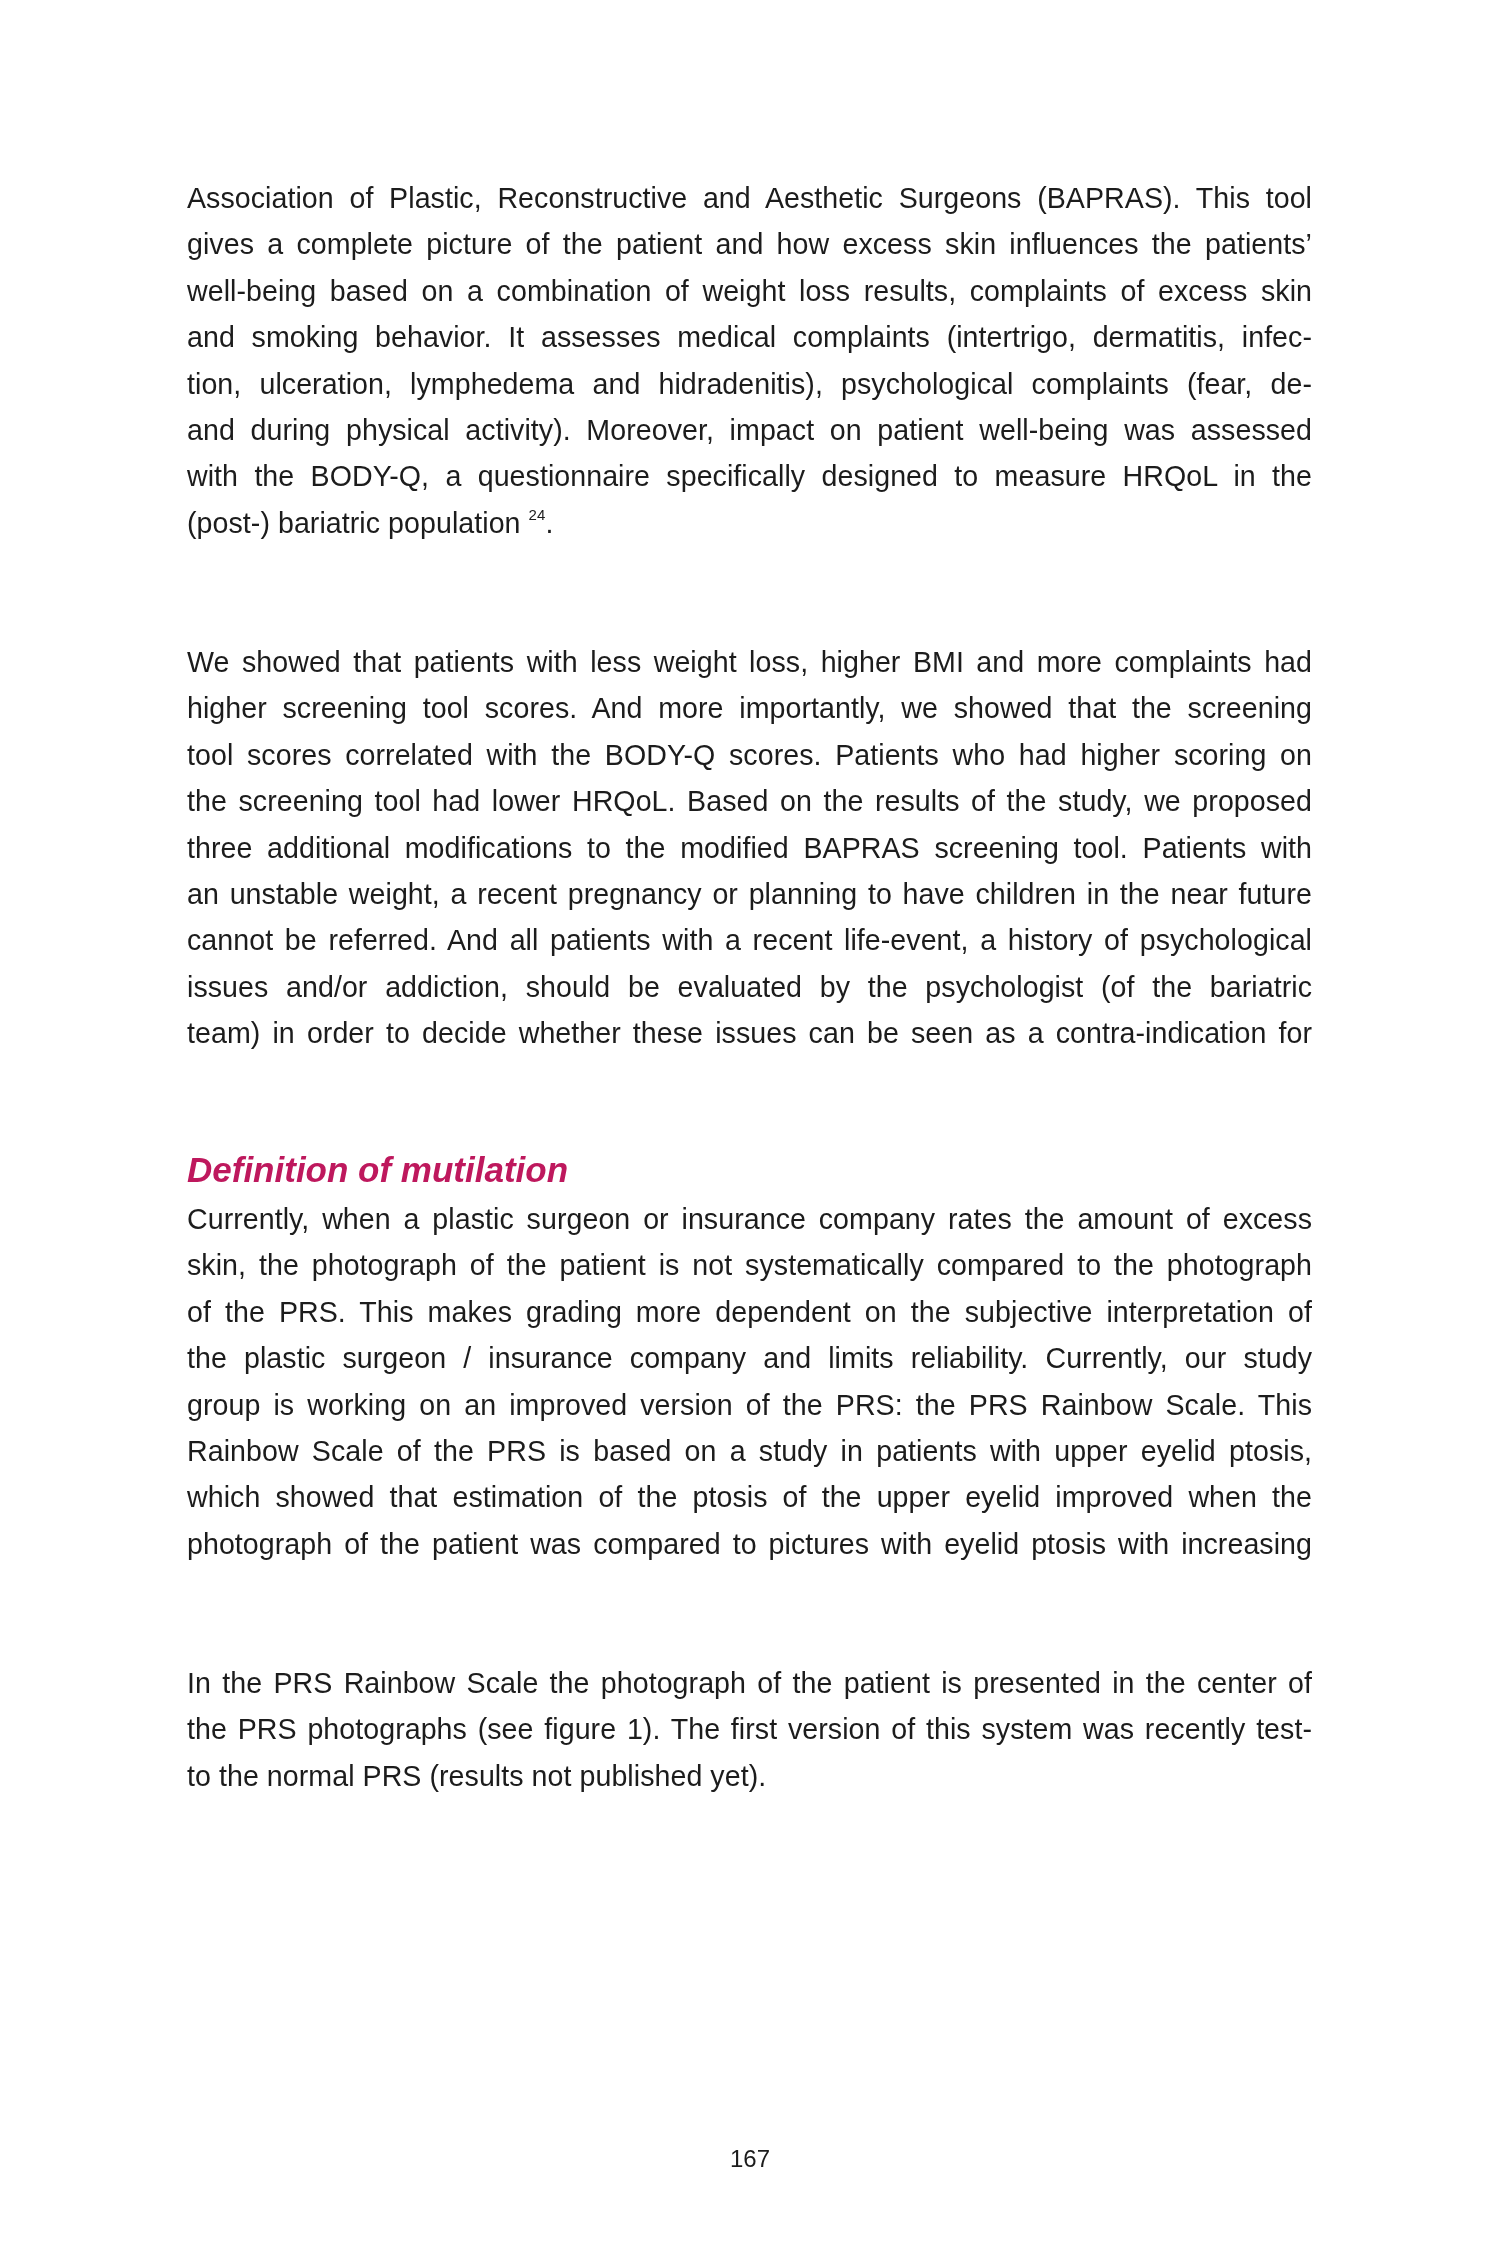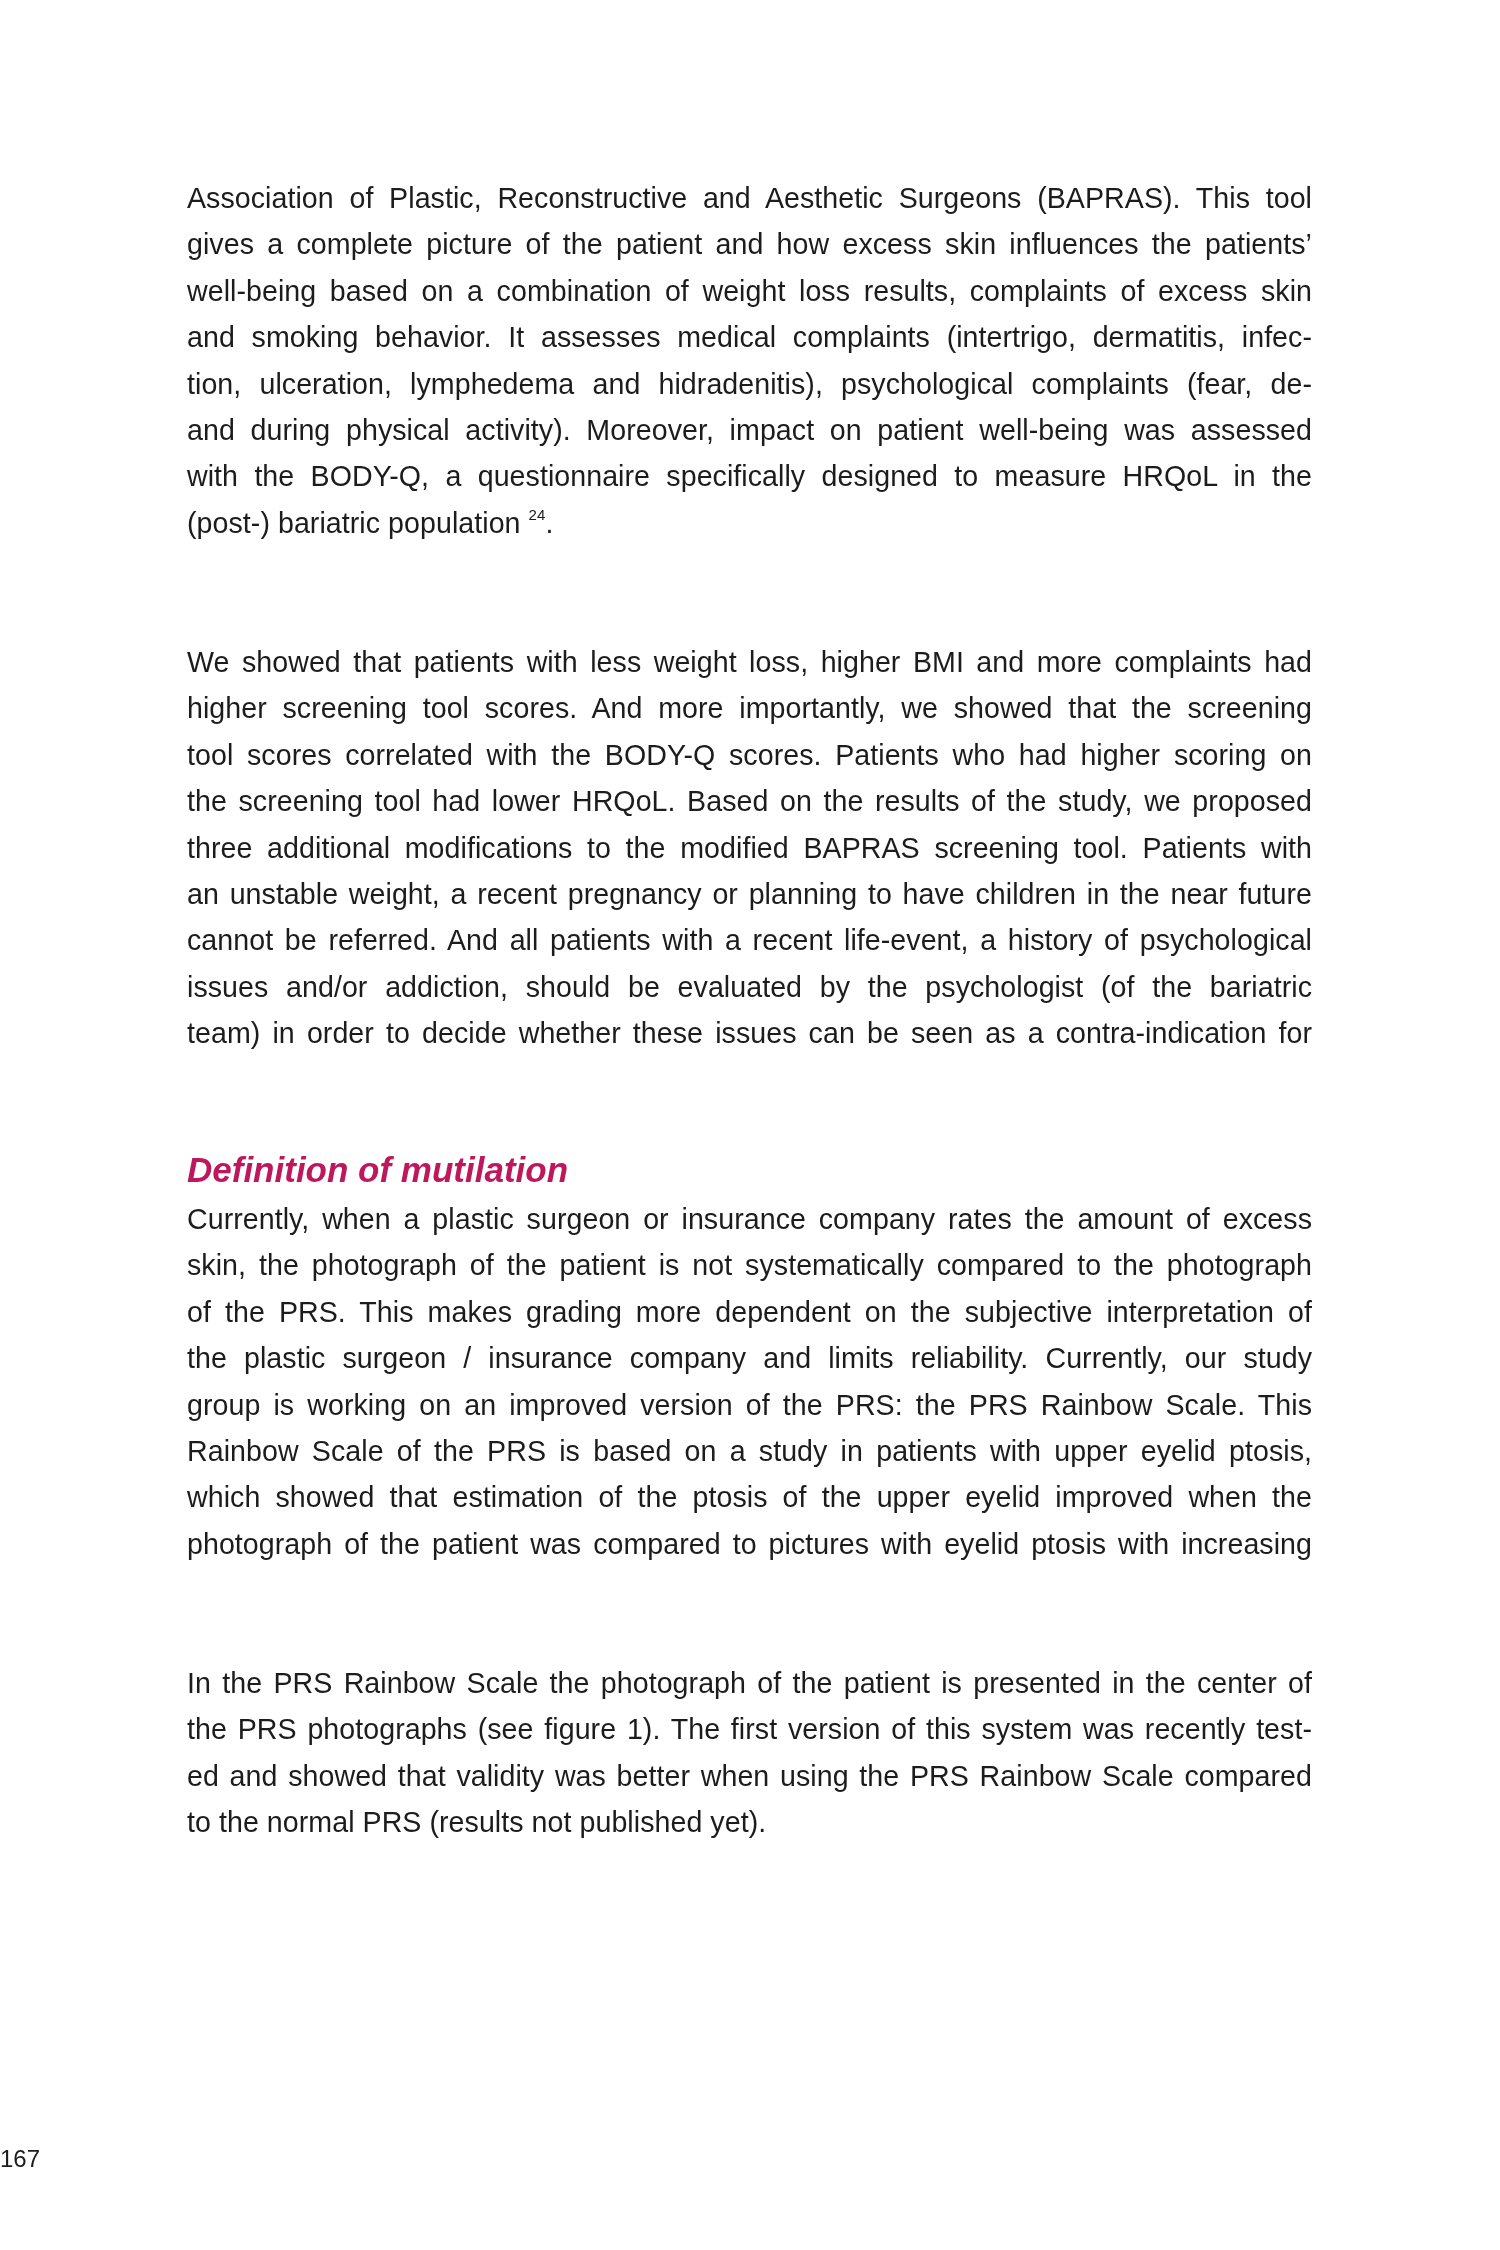--- a/index.html
+++ b/index.html
@@ -6,21 +6,21 @@
   body { width: 1500px; height: 2250px; position: relative; overflow: hidden;
          font-family: "Liberation Sans", sans-serif; color: #1c1c1c; }
   .page { position: absolute; left: 0; top: 0; width: 1220px; height: 2250px; }
   .block { position: absolute; left: 187px; width: 1125px; }
   .line { display: block; height: 46.4px; line-height: 46.4px; font-size: 28.6px;
           text-align: justify; text-align-last: justify; white-space: nowrap; letter-spacing: 0.05px; }
   .line.last { text-align-last: left; }
   .line .sup { font-size: 15px; vertical-align: 13px; line-height: 0; }
   .heading { position: absolute; left: 187px; top: 1148px; font-size: 35px; font-weight: bold;
              font-style: italic; line-height: 44px; color: #be185d; }
-  .page-number { position: absolute; left: 0; width: 1500px; top: 2144px; text-align: left;
+  .page-number { position: absolute; left: 0; width: 1500px; top: 2144px; text-align: center;
                  font-size: 24px; line-height: 30px; color: #1c1c1c; }
 </style>
 </head>
 <body>
 
 <div class="page">
 
   <div class="block" style="top:175px;">
     <span class="line">Association of Plastic, Reconstructive and Aesthetic Surgeons (BAPRAS). This tool</span>
     <span class="line">gives a complete picture of the patient and how excess skin influences the patients’</span>
@@ -53,18 +53,17 @@
     <span class="line">the plastic surgeon / insurance company and limits reliability. Currently, our study</span>
     <span class="line">group is working on an improved version of the PRS: the PRS Rainbow Scale. This</span>
     <span class="line">Rainbow Scale of the PRS is based on a study in patients with upper eyelid ptosis,</span>
     <span class="line">which showed that estimation of the ptosis of the upper eyelid improved when the</span>
     <span class="line">photograph of the patient was compared to pictures with eyelid ptosis with increasing</span>
   </div>
 
   <div class="block" style="top:1660px;">
     <span class="line">In the PRS Rainbow Scale the photograph of the patient is presented in the center of</span>
     <span class="line">the PRS photographs (see figure 1). The first version of this system was recently test-</span>
-    <span class="line">ed and showed that validity was better when using the PRS Rainbow Scale compared</span>
     <span class="line last">to the normal PRS (results not published yet).</span>
   </div>
 
   <div class="page-number">167</div>
 </div>
 
 </body></html>

